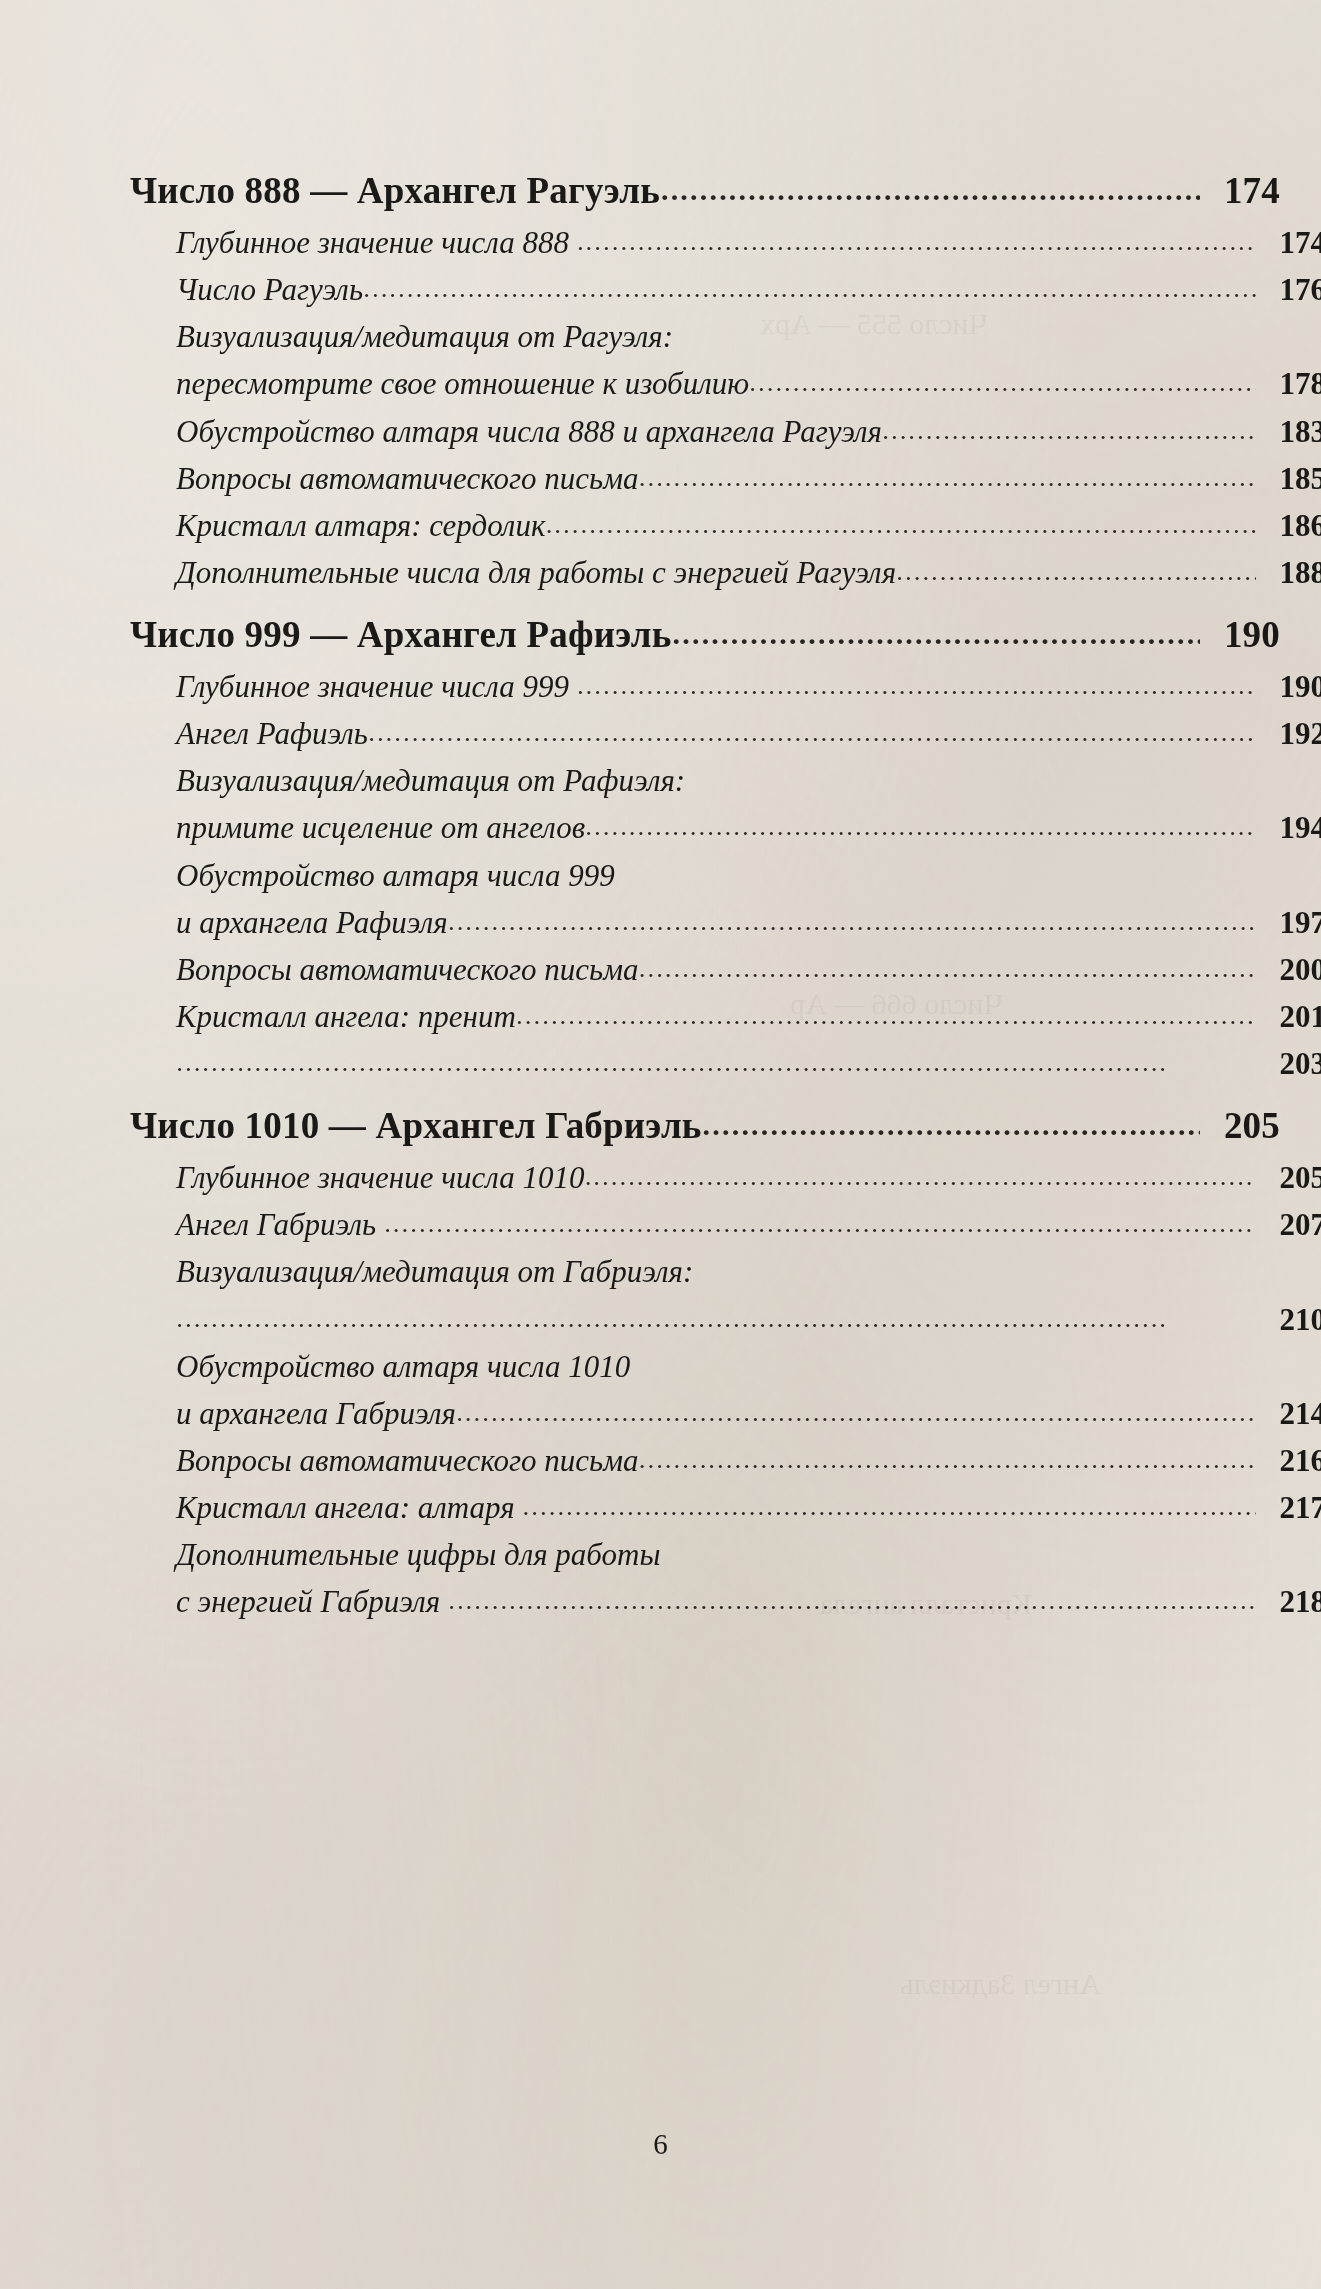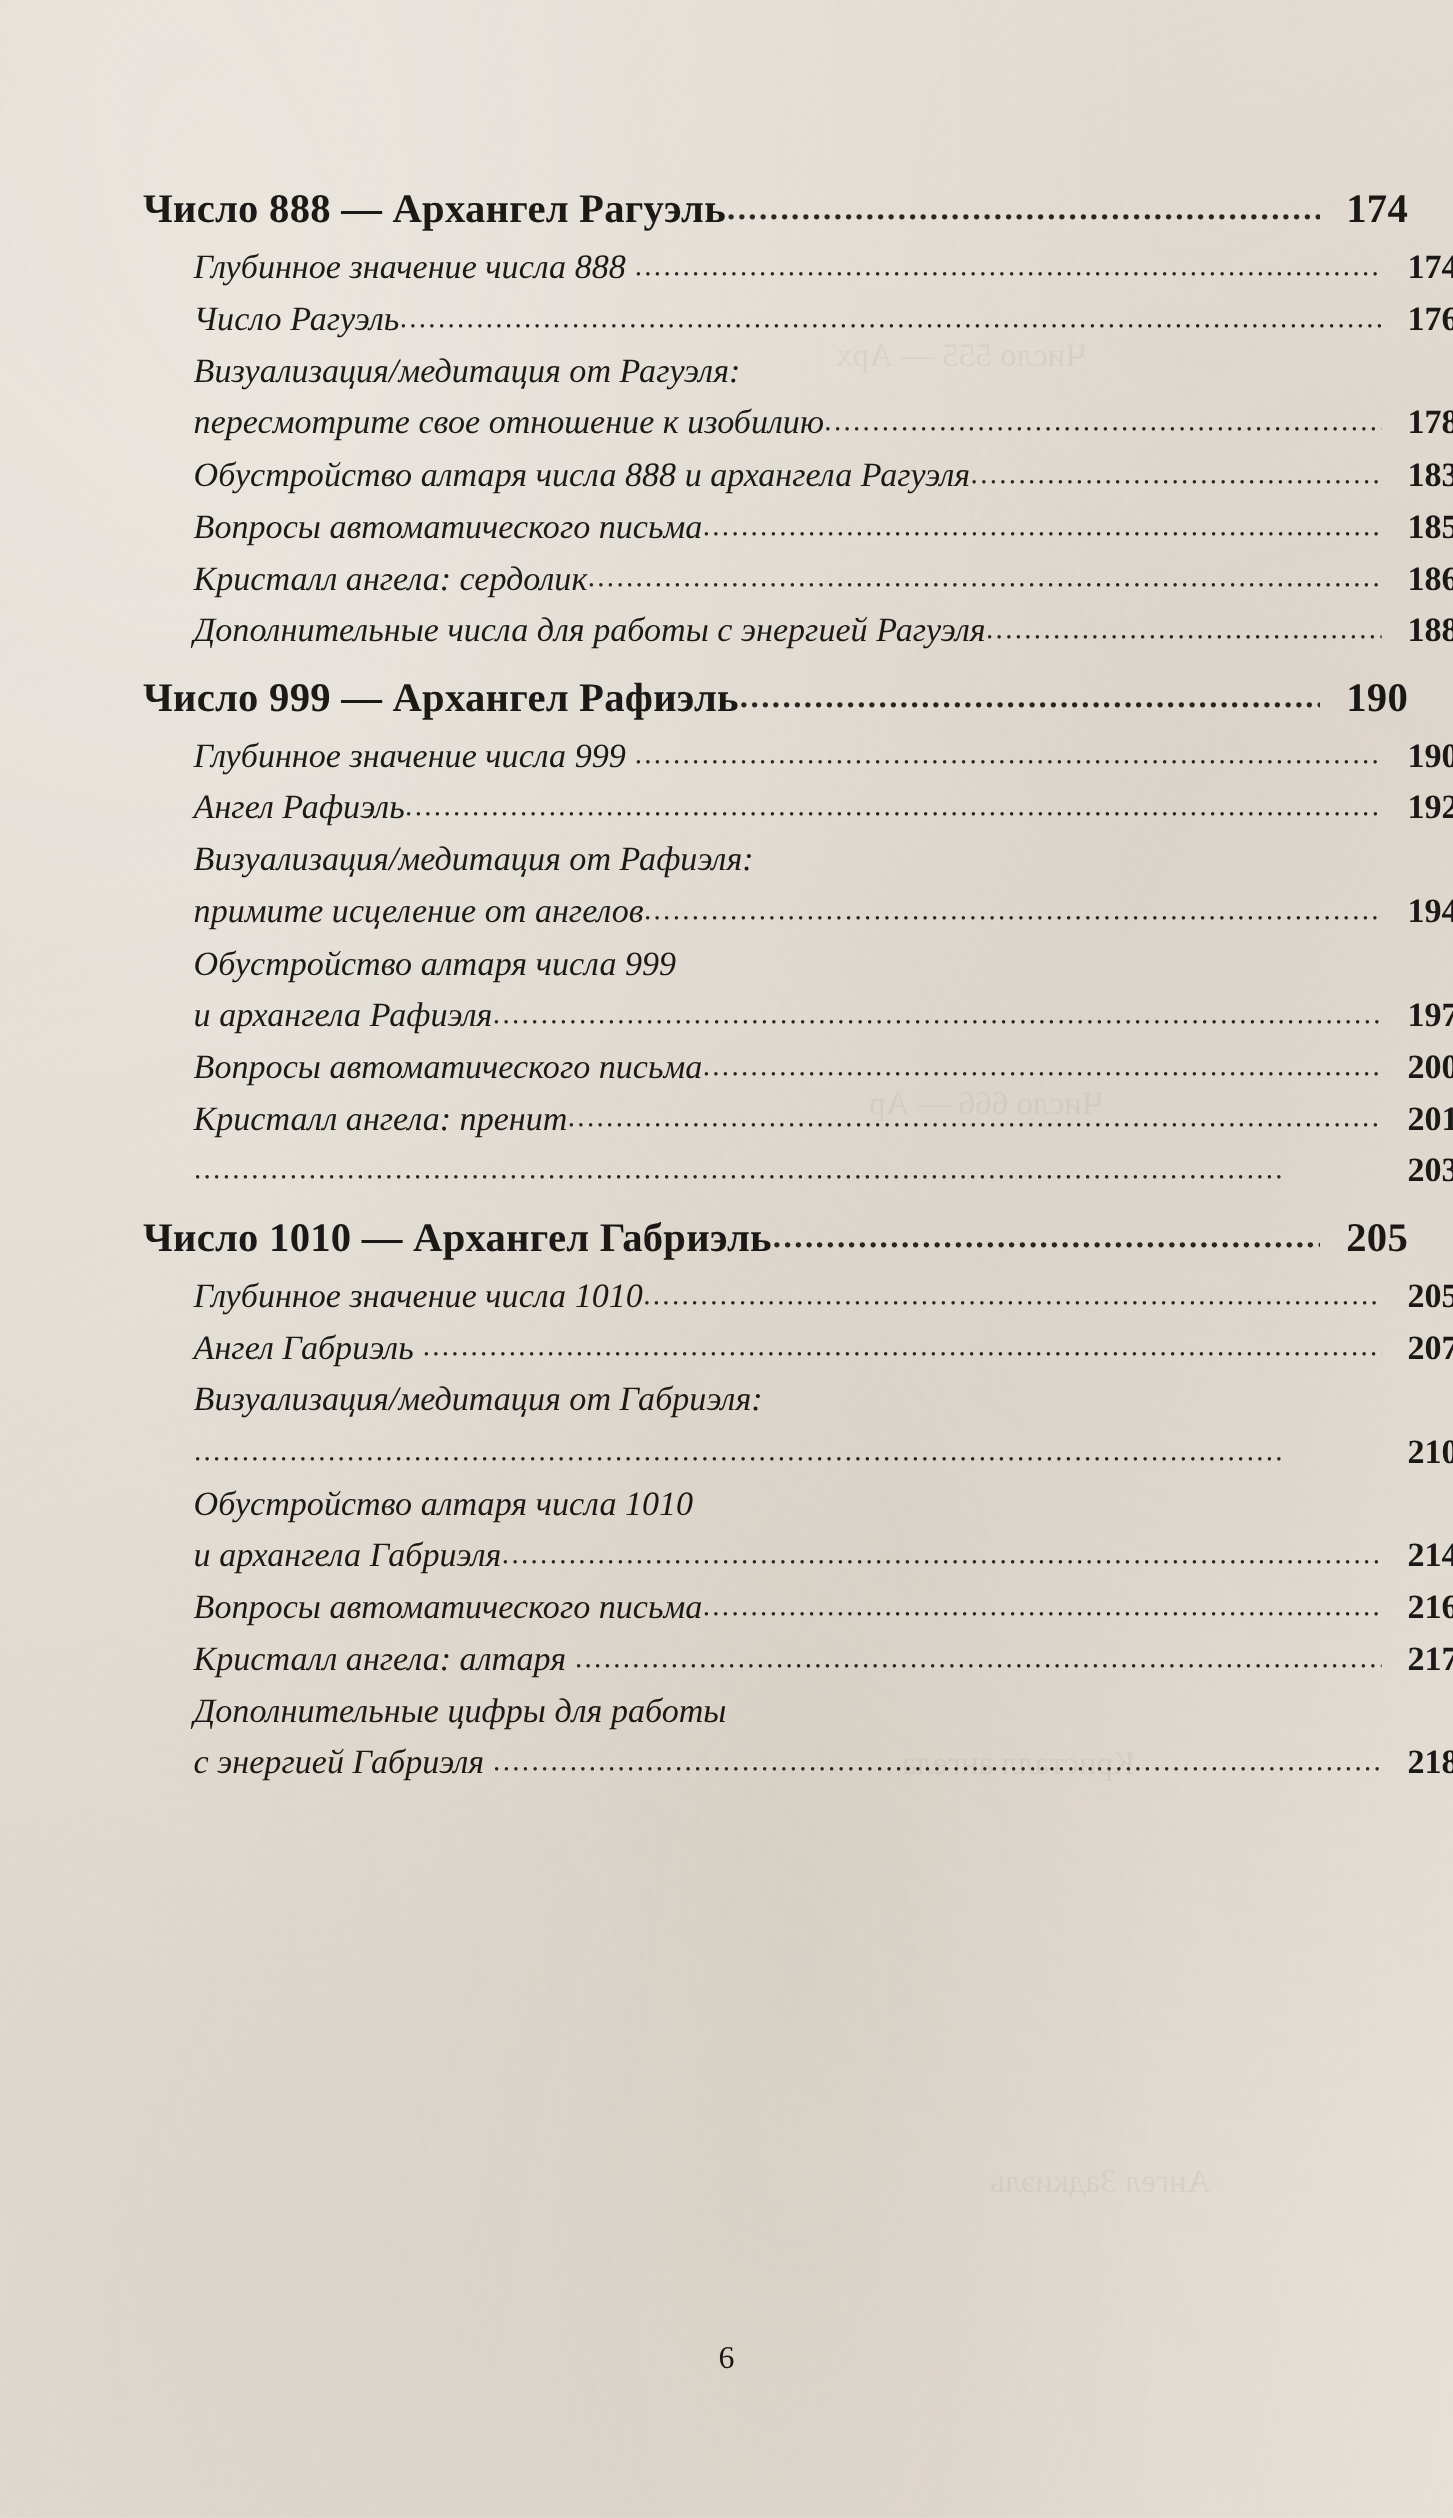--- a/index.html
+++ b/index.html
@@ -173,21 +173,21 @@
         <span class="pg">183</span>
       </div>
 
       <div class="entry level-2">
         <span class="txt">Вопросы автоматического письма</span>
         <span class="dots">..................................................................................................................</span>
         <span class="pg">185</span>
       </div>
 
       <div class="entry level-2">
-        <span class="txt">Кристалл ангела: сердолик</span>
+        <span class="txt">Кристалл алтаря: сердолик</span>
         <span class="dots">..................................................................................................................</span>
         <span class="pg">186</span>
       </div>
 
       <div class="entry level-2">
         <span class="txt">Дополнительные числа для работы с энергией Рагуэля</span>
         <span class="dots">..................................................................................................................</span>
         <span class="pg">188</span>
       </div>
     </div>

